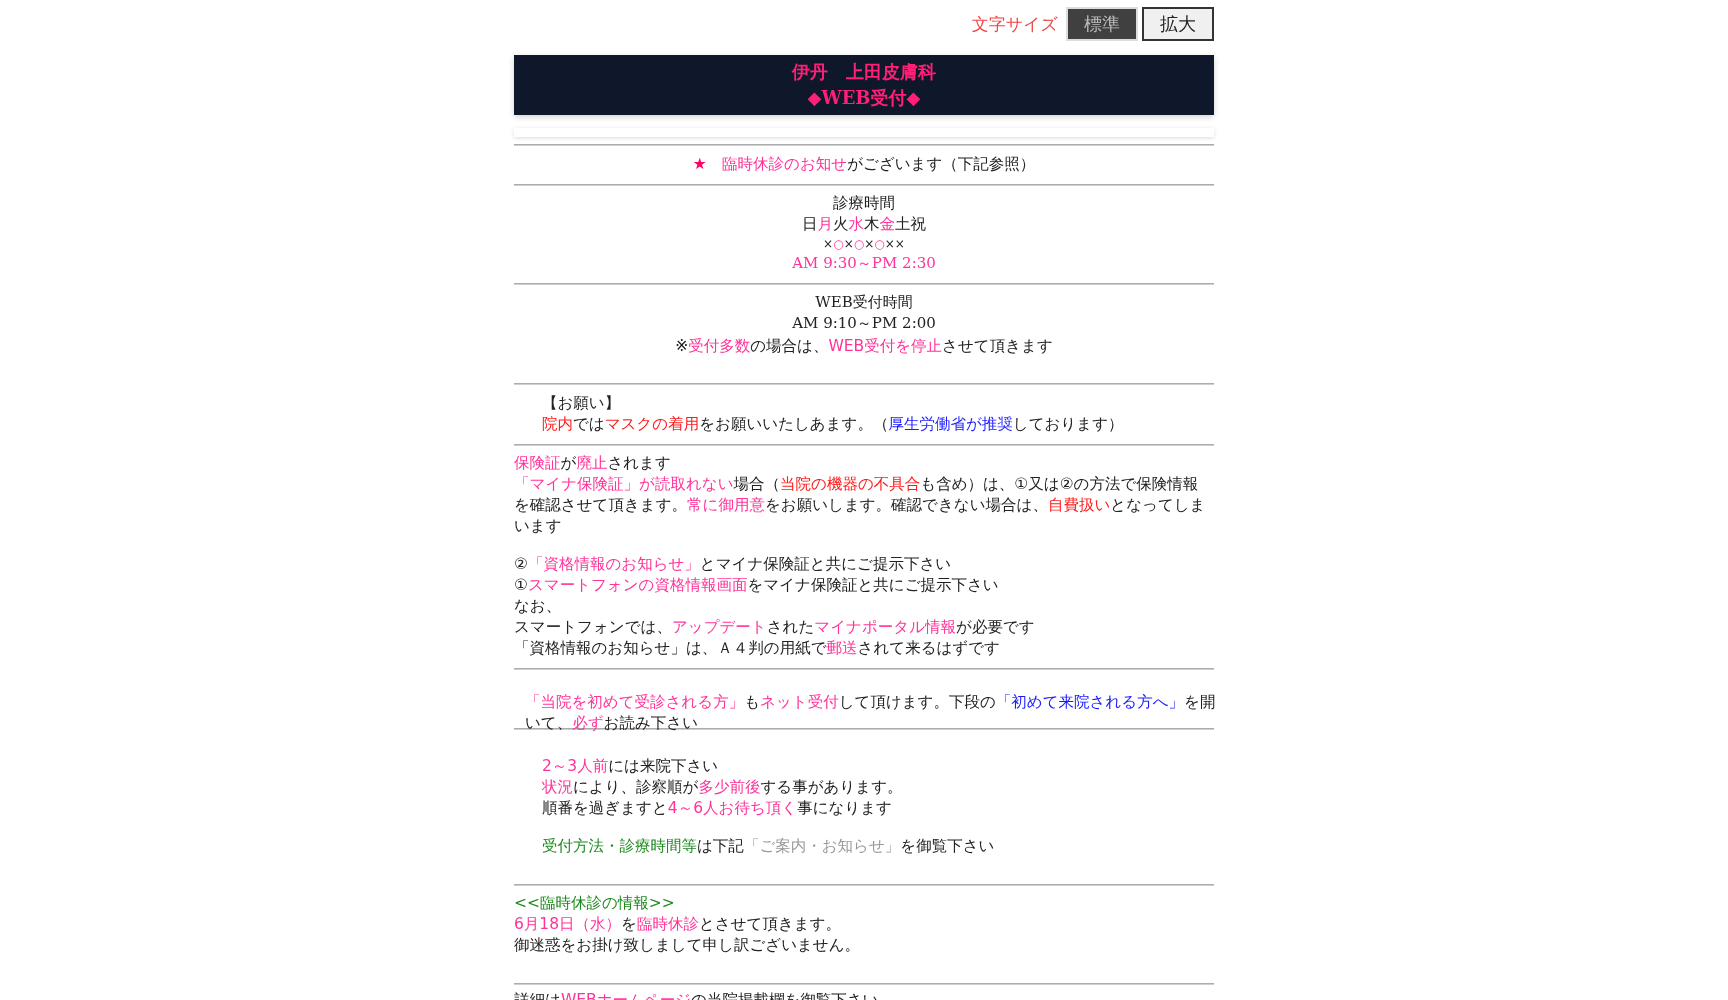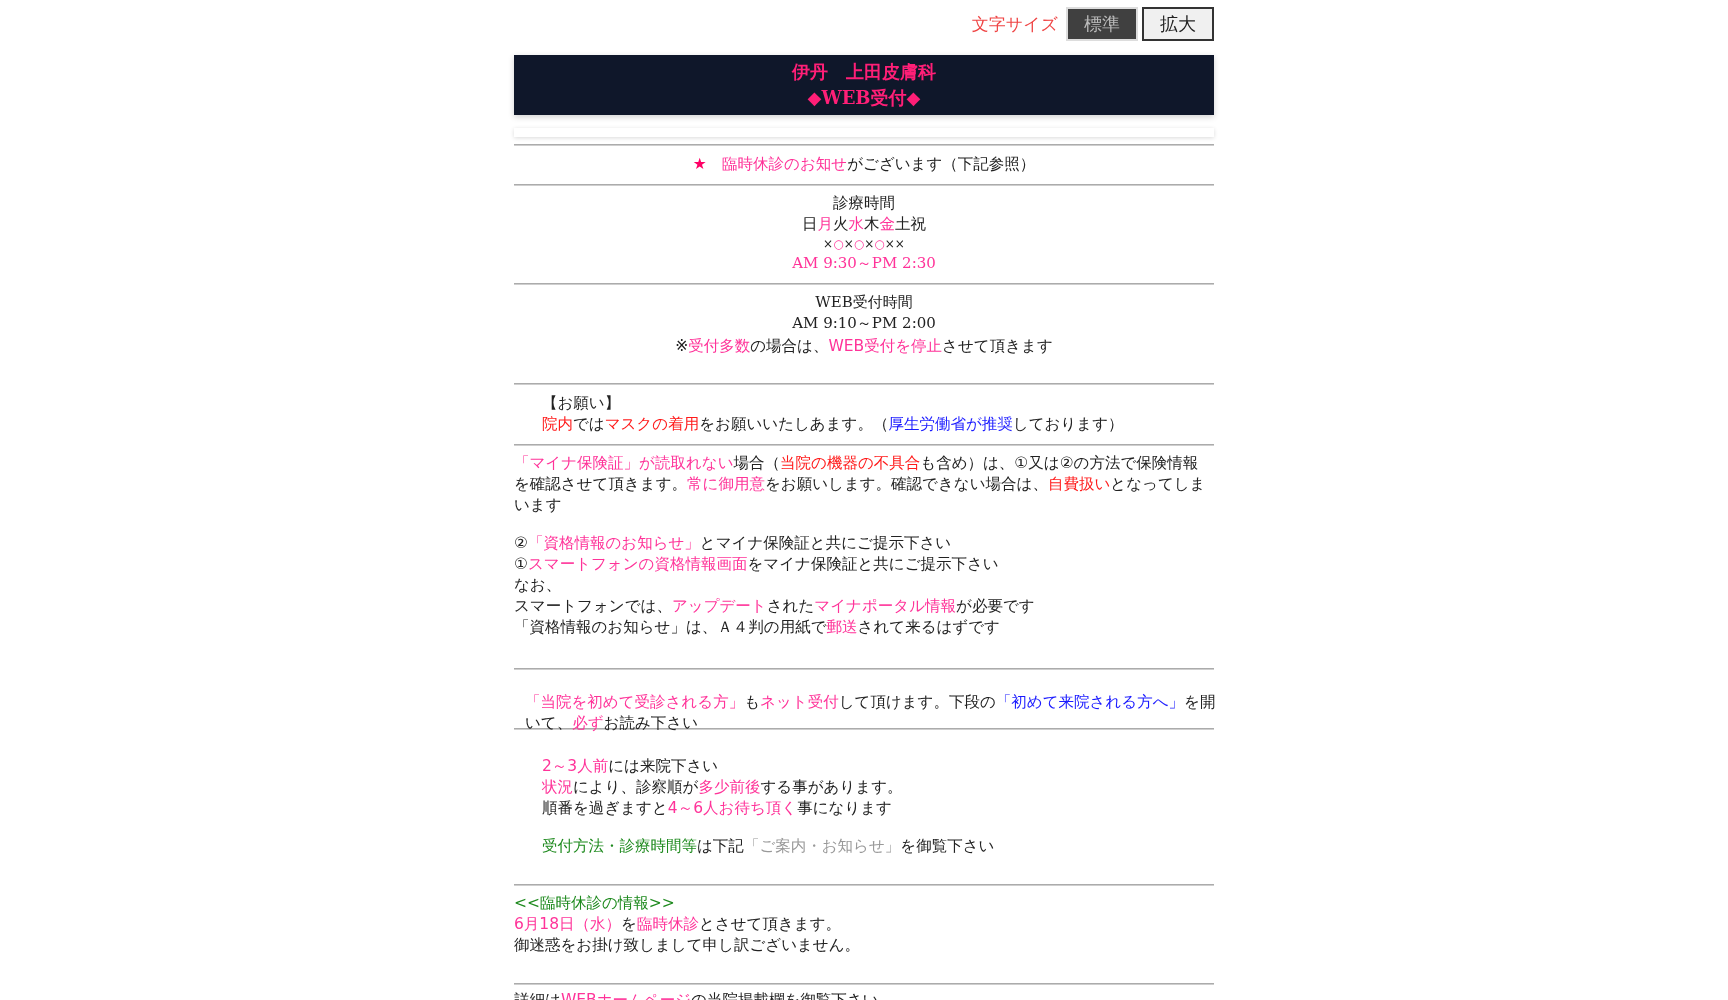--- a/index.html
+++ b/index.html
@@ -102,20 +102,23 @@
 
 <div class="txt" style="position:absolute; top:393px; left:514px; width:700px;margin-left:28px;">
   <div>【お願い】</div>
   <div>
     <span class="red">院内</span><span>では</span><span class="red">マスクの着用</span><span>をお願いいたしあます。（</span><span class="blue">厚生労働省が推奨</span><span>しております）</span>
   </div>
 </div>
 
 <div class="txt" style="position:absolute; top:453px; left:514px; width:700px;">
   <div>
+    <span class="pink">保険証</span><span>が</span><span class="pink">廃止</span><span>されます</span>
+  </div>
+  <div>
     <span class="pink">「マイナ保険証」が読取れない</span><span>場合（</span><span class="red">当院の機器の不具合</span><span>も含め）は、①又は②の方法で保険情報を確認させて頂きます。</span><span class="pink">常に御用意</span><span>をお願いします。確認できない場合は、</span><span class="red">自費扱い</span><span>となってしまいます</span>
   </div>
   <div style="height:17px;"></div>
   <div>
     <span>②</span><span class="pink">「資格情報のお知らせ」</span><span>とマイナ保険証と共にご提示下さい</span>
   </div>
   <div>
     <span>①</span><span class="pink">スマートフォンの資格情報画面</span><span>をマイナ保険証と共にご提示下さい</span>
   </div>
   <div>なお、</div>

